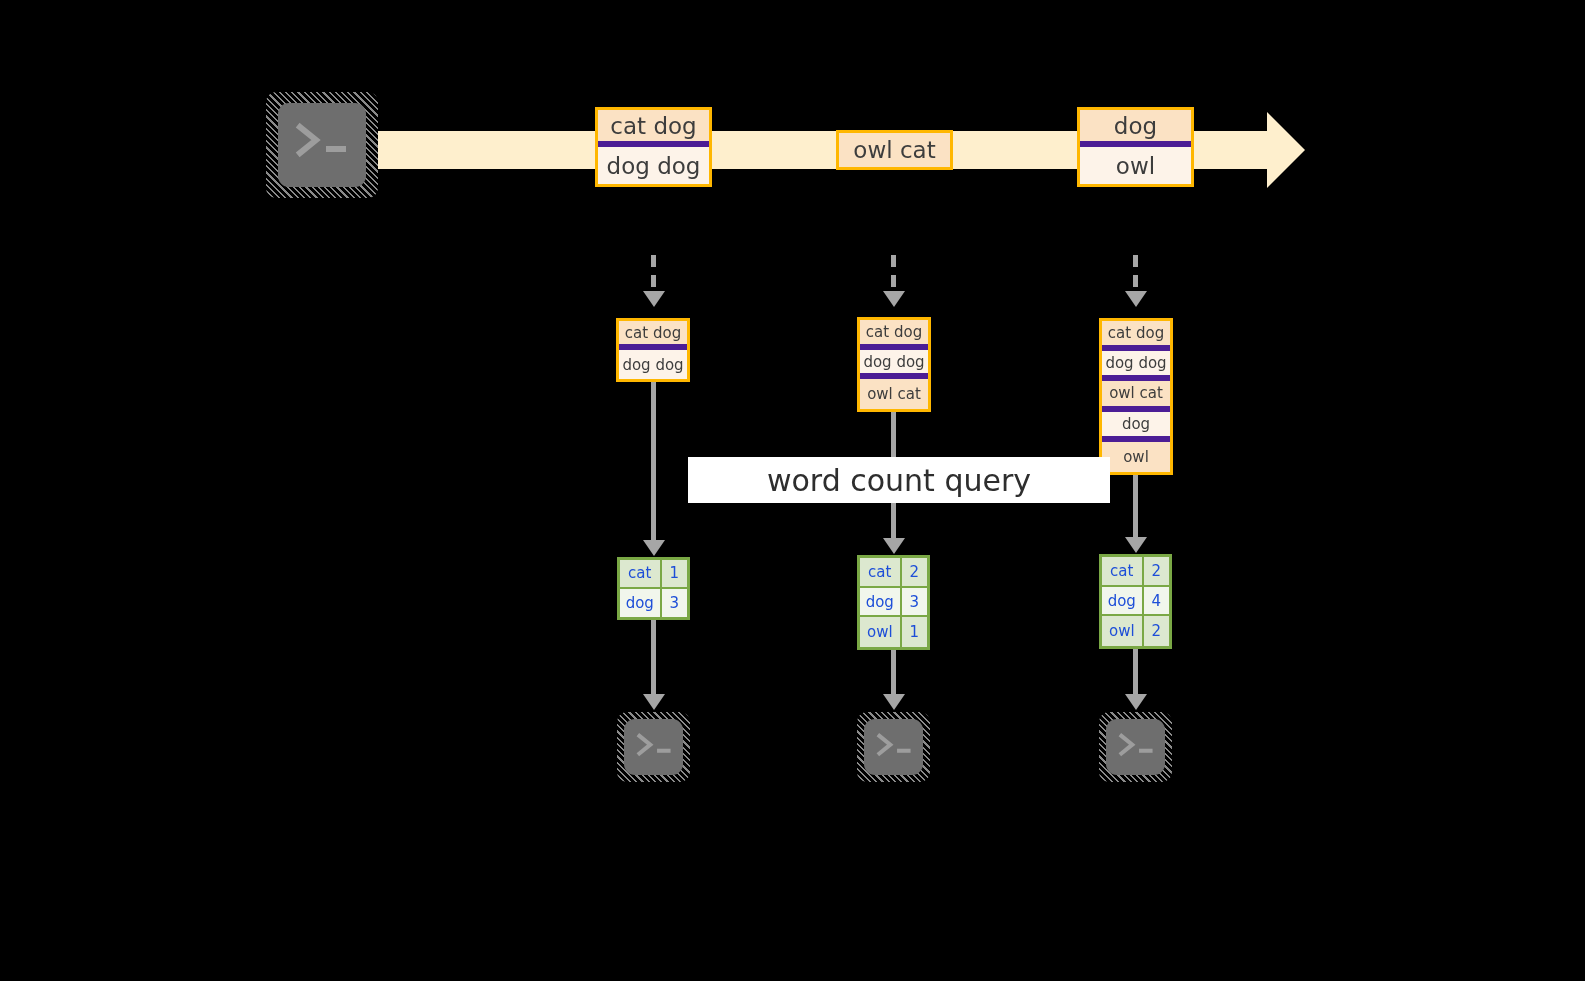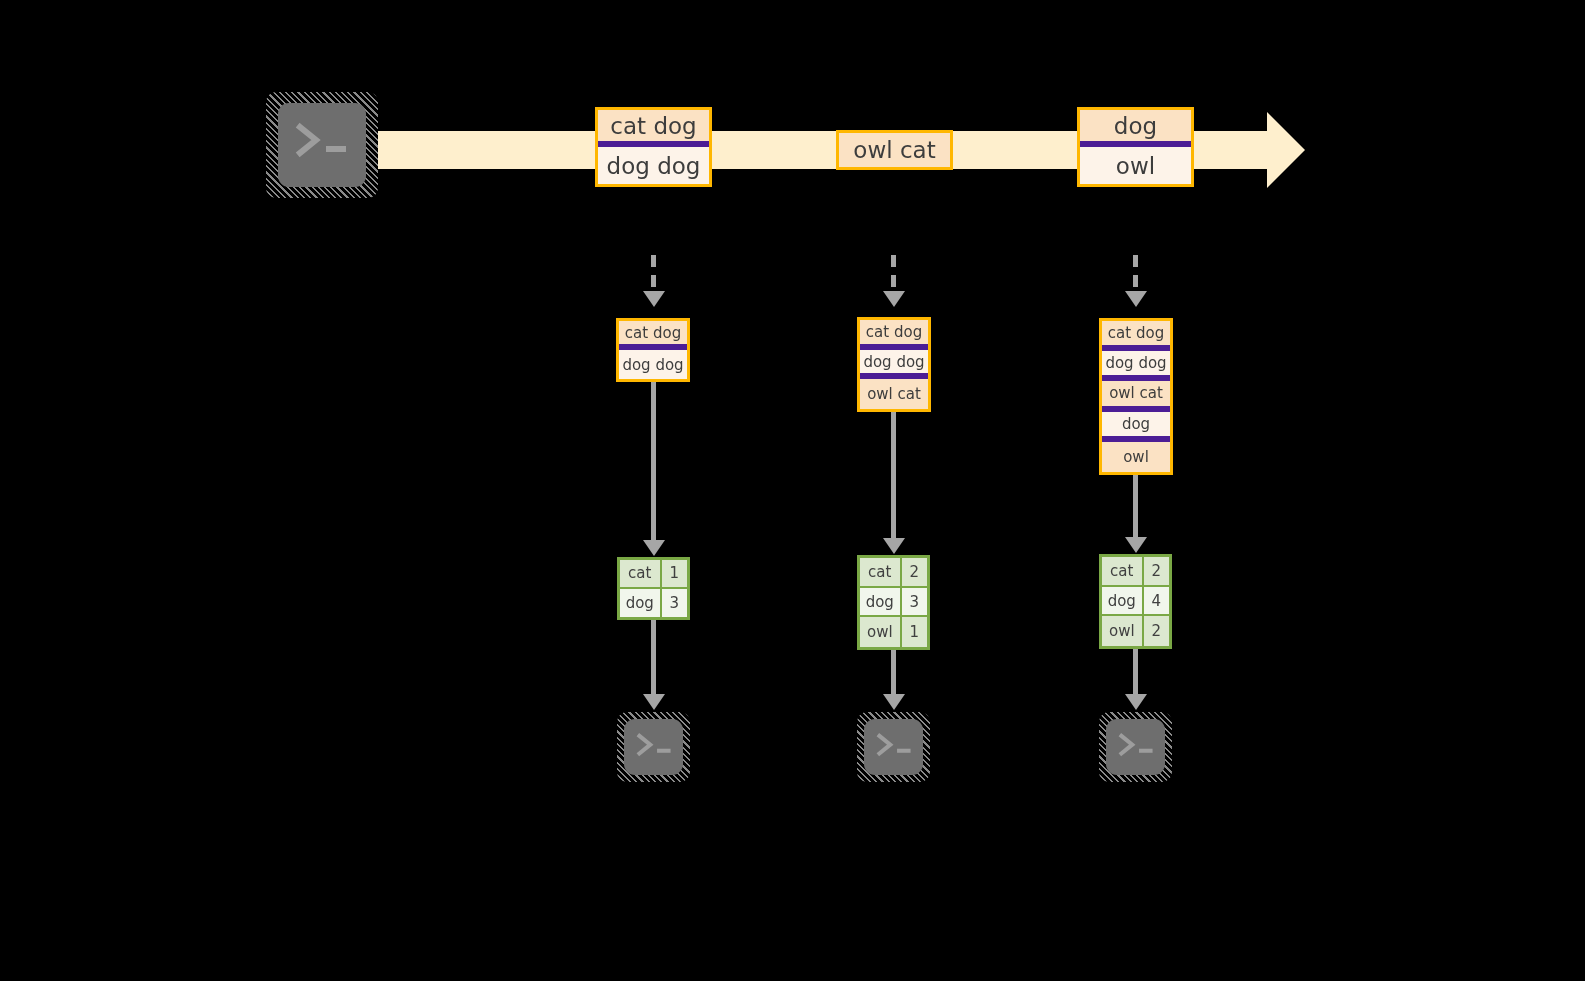--- a/index.html
+++ b/index.html
@@ -34,21 +34,21 @@
 
   
   .gbox{position:absolute;box-sizing:border-box;border:3px solid #7aa845;
         display:flex;flex-direction:column;background:#dce8cf;}
   .gbox .grow{box-sizing:border-box;display:flex;
         border-bottom:2px solid #7aa845;}
   .gbox .grow:last-child{border-bottom:none;}
   .gbox .grow.sh-a{background:#dce8cf;}
   .gbox .grow.sh-b{background:#f1f6ec;}
   .gbox .gcell{box-sizing:border-box;display:flex;align-items:center;
-        justify-content:center;color:#404040;white-space:nowrap;}
+        justify-content:center;color:#1d4ed8;white-space:nowrap;}
   .gbox .gcell.k{border-right:2px solid #7aa845;}
 
   
   .vline{position:absolute;background:#a6a6a6;width:5px;}
   .vline.dash{background:none;
         background-image:linear-gradient(#a6a6a6 60%,rgba(0,0,0,0) 0%);
         background-size:5px 20px;background-repeat:repeat-y;}
   .vhead{position:absolute;width:0;height:0;
         border-left:11px solid transparent;border-right:11px solid transparent;
         border-top:16px solid #a6a6a6;}
@@ -195,14 +195,15 @@
 
   <div class="term" style="left:1099px;top:712px;width:73px;height:70px;">
     <div class="hatch"></div>
     <div class="body" style="left:7px;top:7px;width:59px;height:56px;"></div>
     <svg style="left:17px;top:18px;" width="42" height="32" viewBox="0 0 62 46">
       <path d="M8 8 L24 21 L8 34" fill="none" stroke="#9d9d9d" stroke-width="6" stroke-linecap="square"></path>
       <rect x="34" y="27" width="20" height="6" fill="#9d9d9d"></rect>
     </svg>
   </div>
 
+  <div class="qband" style="left:688px;top:457px;width:422px;height:46px;font-size:30px;">word count query</div>
 
 </div>
 
 </body></html>

